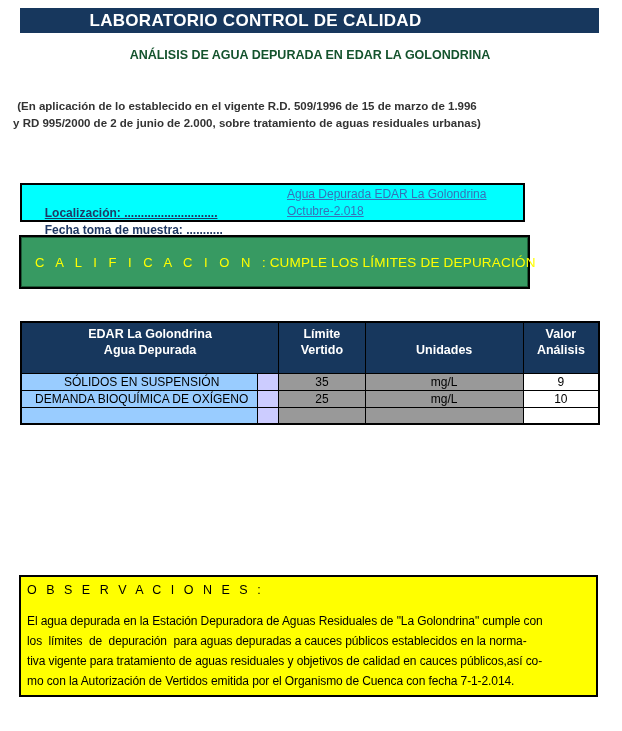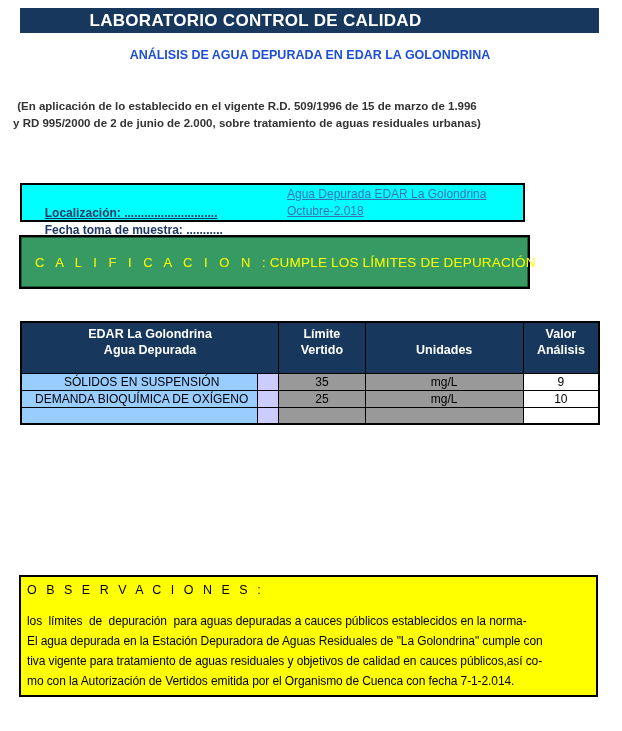--- a/index.html
+++ b/index.html
@@ -14,21 +14,21 @@
     position:absolute; left:20px; top:8px; width:579px; height:25px;
     background:#17375D; color:#FFFFFF;
     display:flex; align-items:center; justify-content:center;
     padding-right:108px;
     font-size:17px; font-weight:bold; letter-spacing:0.3px;
   }
 
   
   .subtitle {
     position:absolute; left:20px; top:48px; width:580px;
-    text-align:center; color:#1d4ed8; font-weight:bold; font-size:12.5px;
+    text-align:center; color:#14532d; font-weight:bold; font-size:12.5px;
   }
   .legal-1, .legal-2 {
     position:absolute; left:0px; width:494px;
     text-align:center; color:#333333; font-weight:bold; font-size:11.5px;margin-top:28px;
   }
   .legal-1 { top:72px; }
   .legal-2 { top:89px; }
 
   
   .sample-box {
@@ -161,18 +161,18 @@
       <td class="limit"></td>
       <td class="units"></td>
       <td class="value"></td>
     </tr>
   </tbody>
 </table>
 
 <div class="obs-box">
   <div class="obs-label">O B S E R V A C I O N E S :</div>
   <div class="obs-text">
+    <div class="obs-line">El agua depurada en la Estación Depuradora de Aguas Residuales de "La Golondrina" cumple con</div>
     <div class="obs-line">los  límites  de  depuración  para aguas depuradas a cauces públicos establecidos en la norma-</div>
-    <div class="obs-line">El agua depurada en la Estación Depuradora de Aguas Residuales de "La Golondrina" cumple con</div>
     <div class="obs-line">tiva vigente para tratamiento de aguas residuales y objetivos de calidad en cauces públicos,así co-</div>
     <div class="obs-line">mo con la Autorización de Vertidos emitida por el Organismo de Cuenca con fecha 7-1-2.014.</div>
   </div>
 </div>
 
 </body></html>

